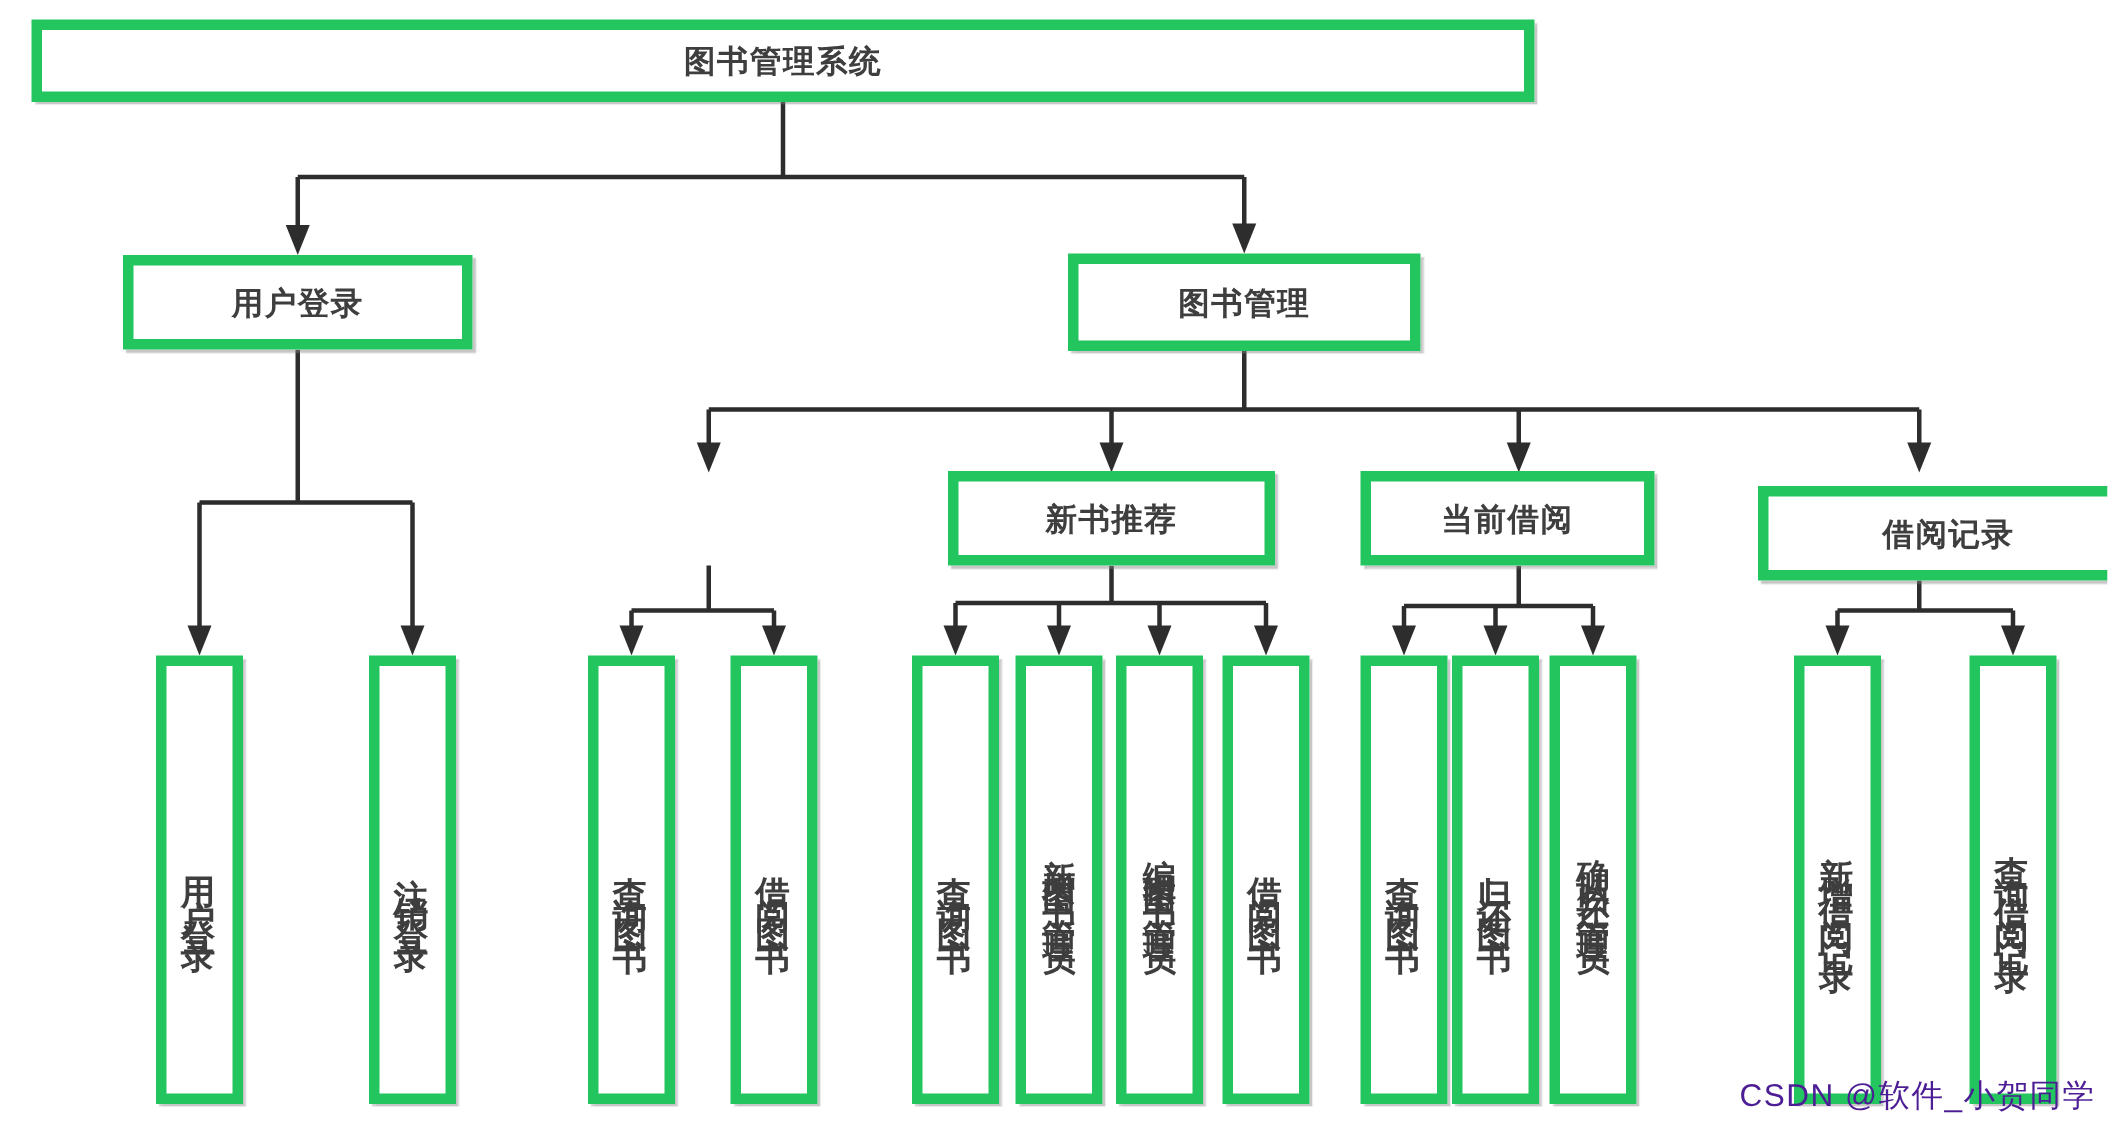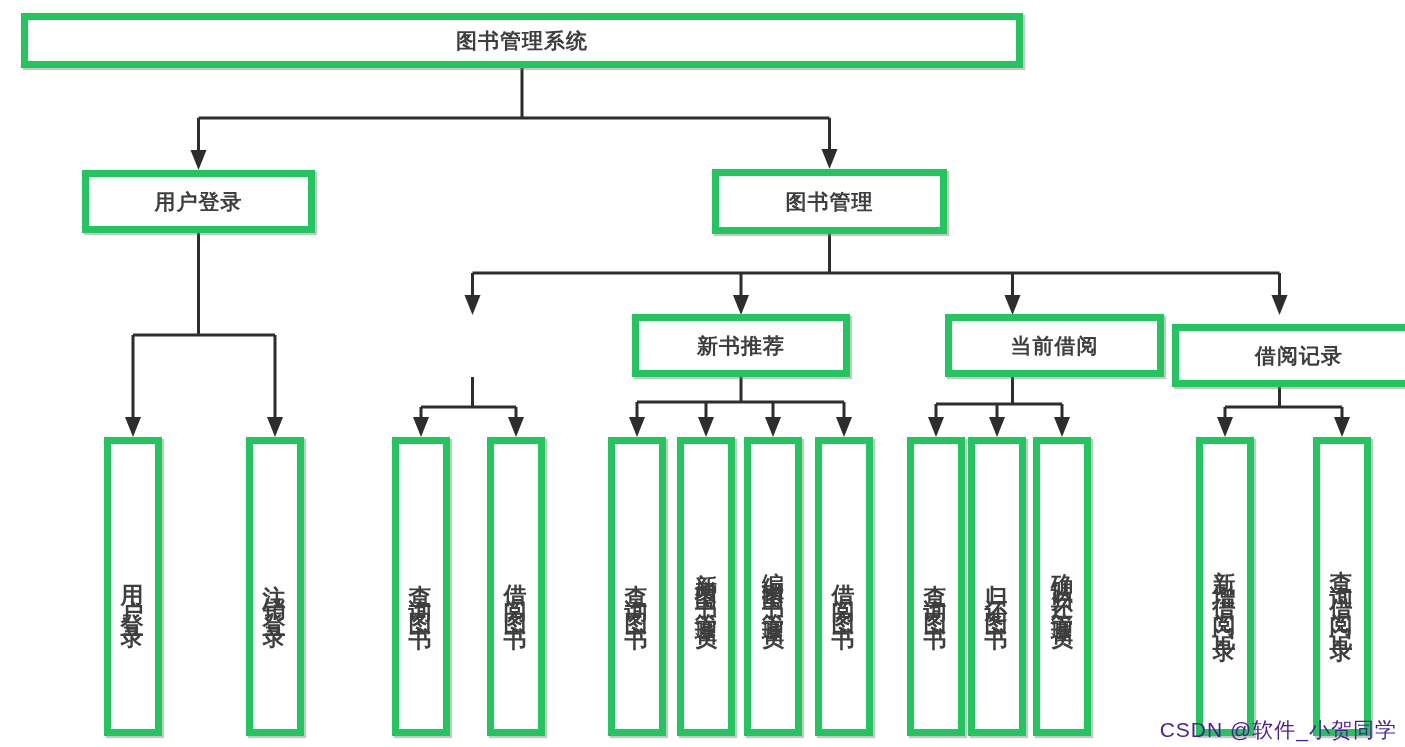--- a/index.html
+++ b/index.html
@@ -96,21 +96,21 @@
   <div class="box" style="left:82px;top:170px;width:233px;height:63px">
     <span>用户登录</span>
   </div>
   <div class="box" style="left:712px;top:169px;width:235px;height:65px">
     <span>图书管理</span>
   </div>
 
   <div class="box" style="left:632px;top:314px;width:218px;height:63px">
     <span>新书推荐</span>
   </div>
-  <div class="box" style="left:945px;top:314px;width:219px;height:63px">
+  <div class="box" style="left:907px;top:314px;width:196px;height:63px">
     <span>当前借阅</span>
   </div>
   <div class="box" style="left:1172px;top:324px;width:254px;height:63px">
     <span>借阅记录</span>
   </div>
 
   <div class="box leaf" style="left:104px;top:437px;width:58px;height:299px">
     <span>用户登录</span>
   </div>
   <div class="box leaf" style="left:246px;top:437px;width:58px;height:299px">

